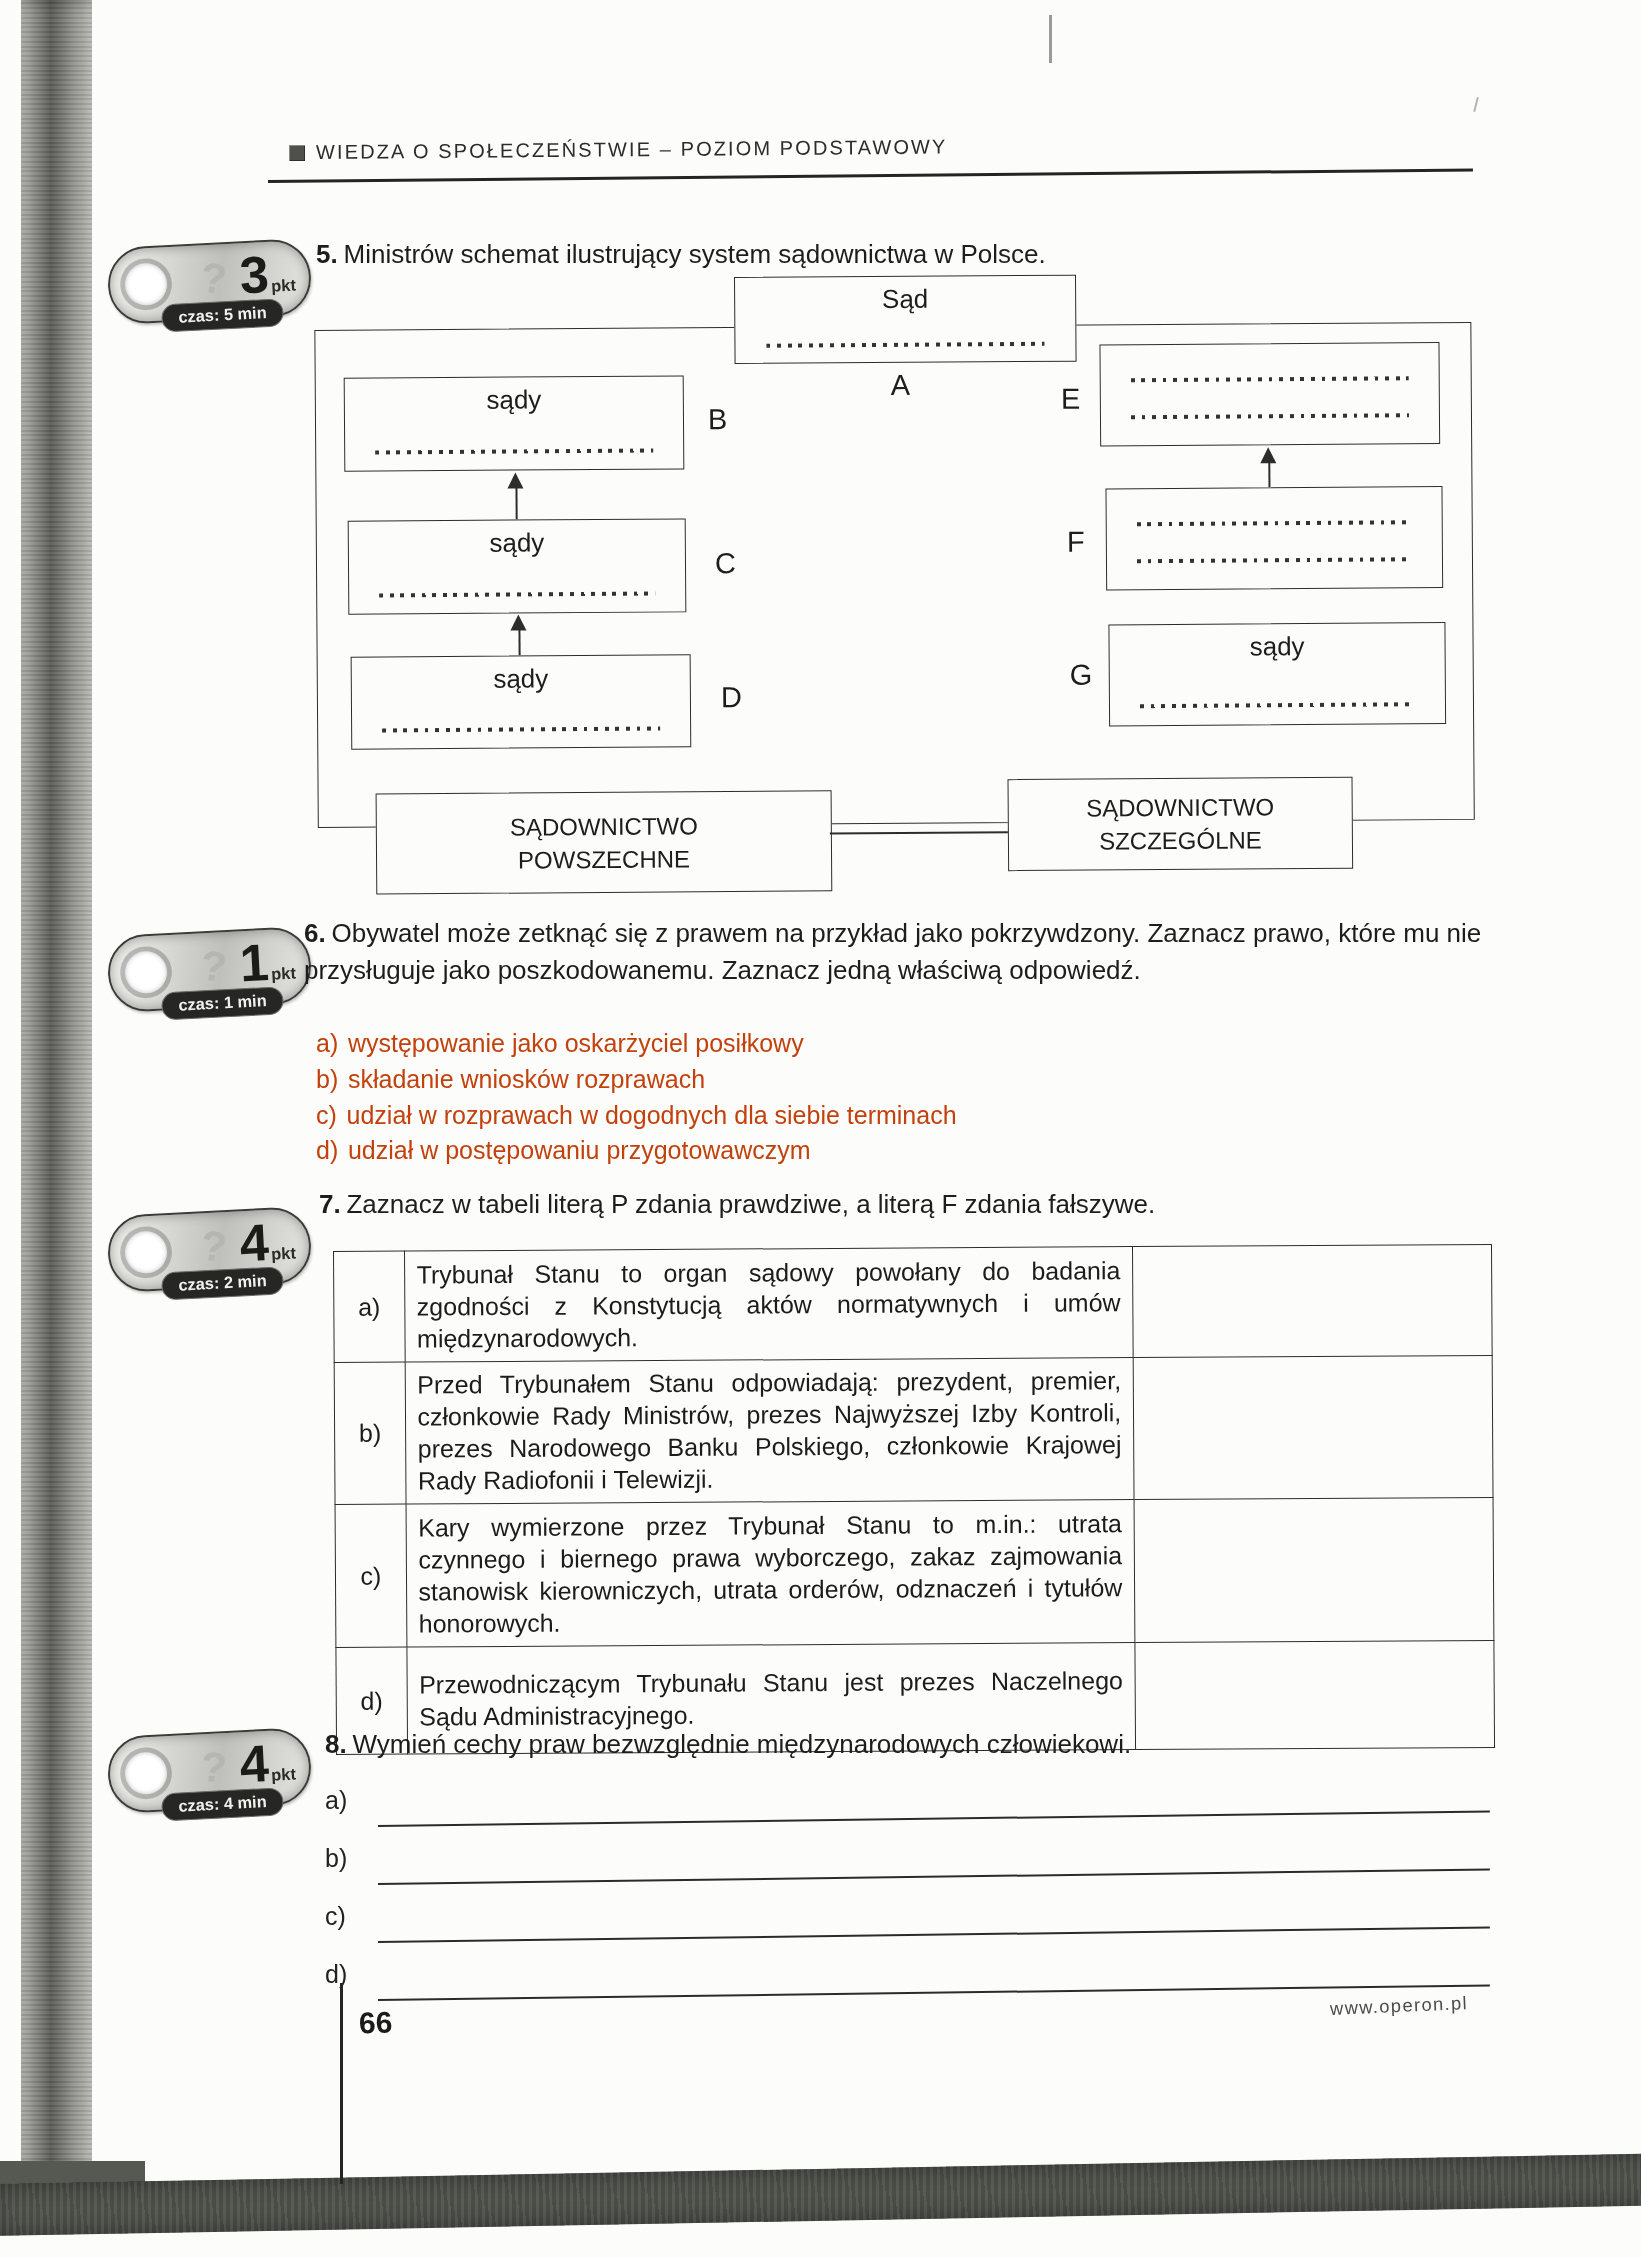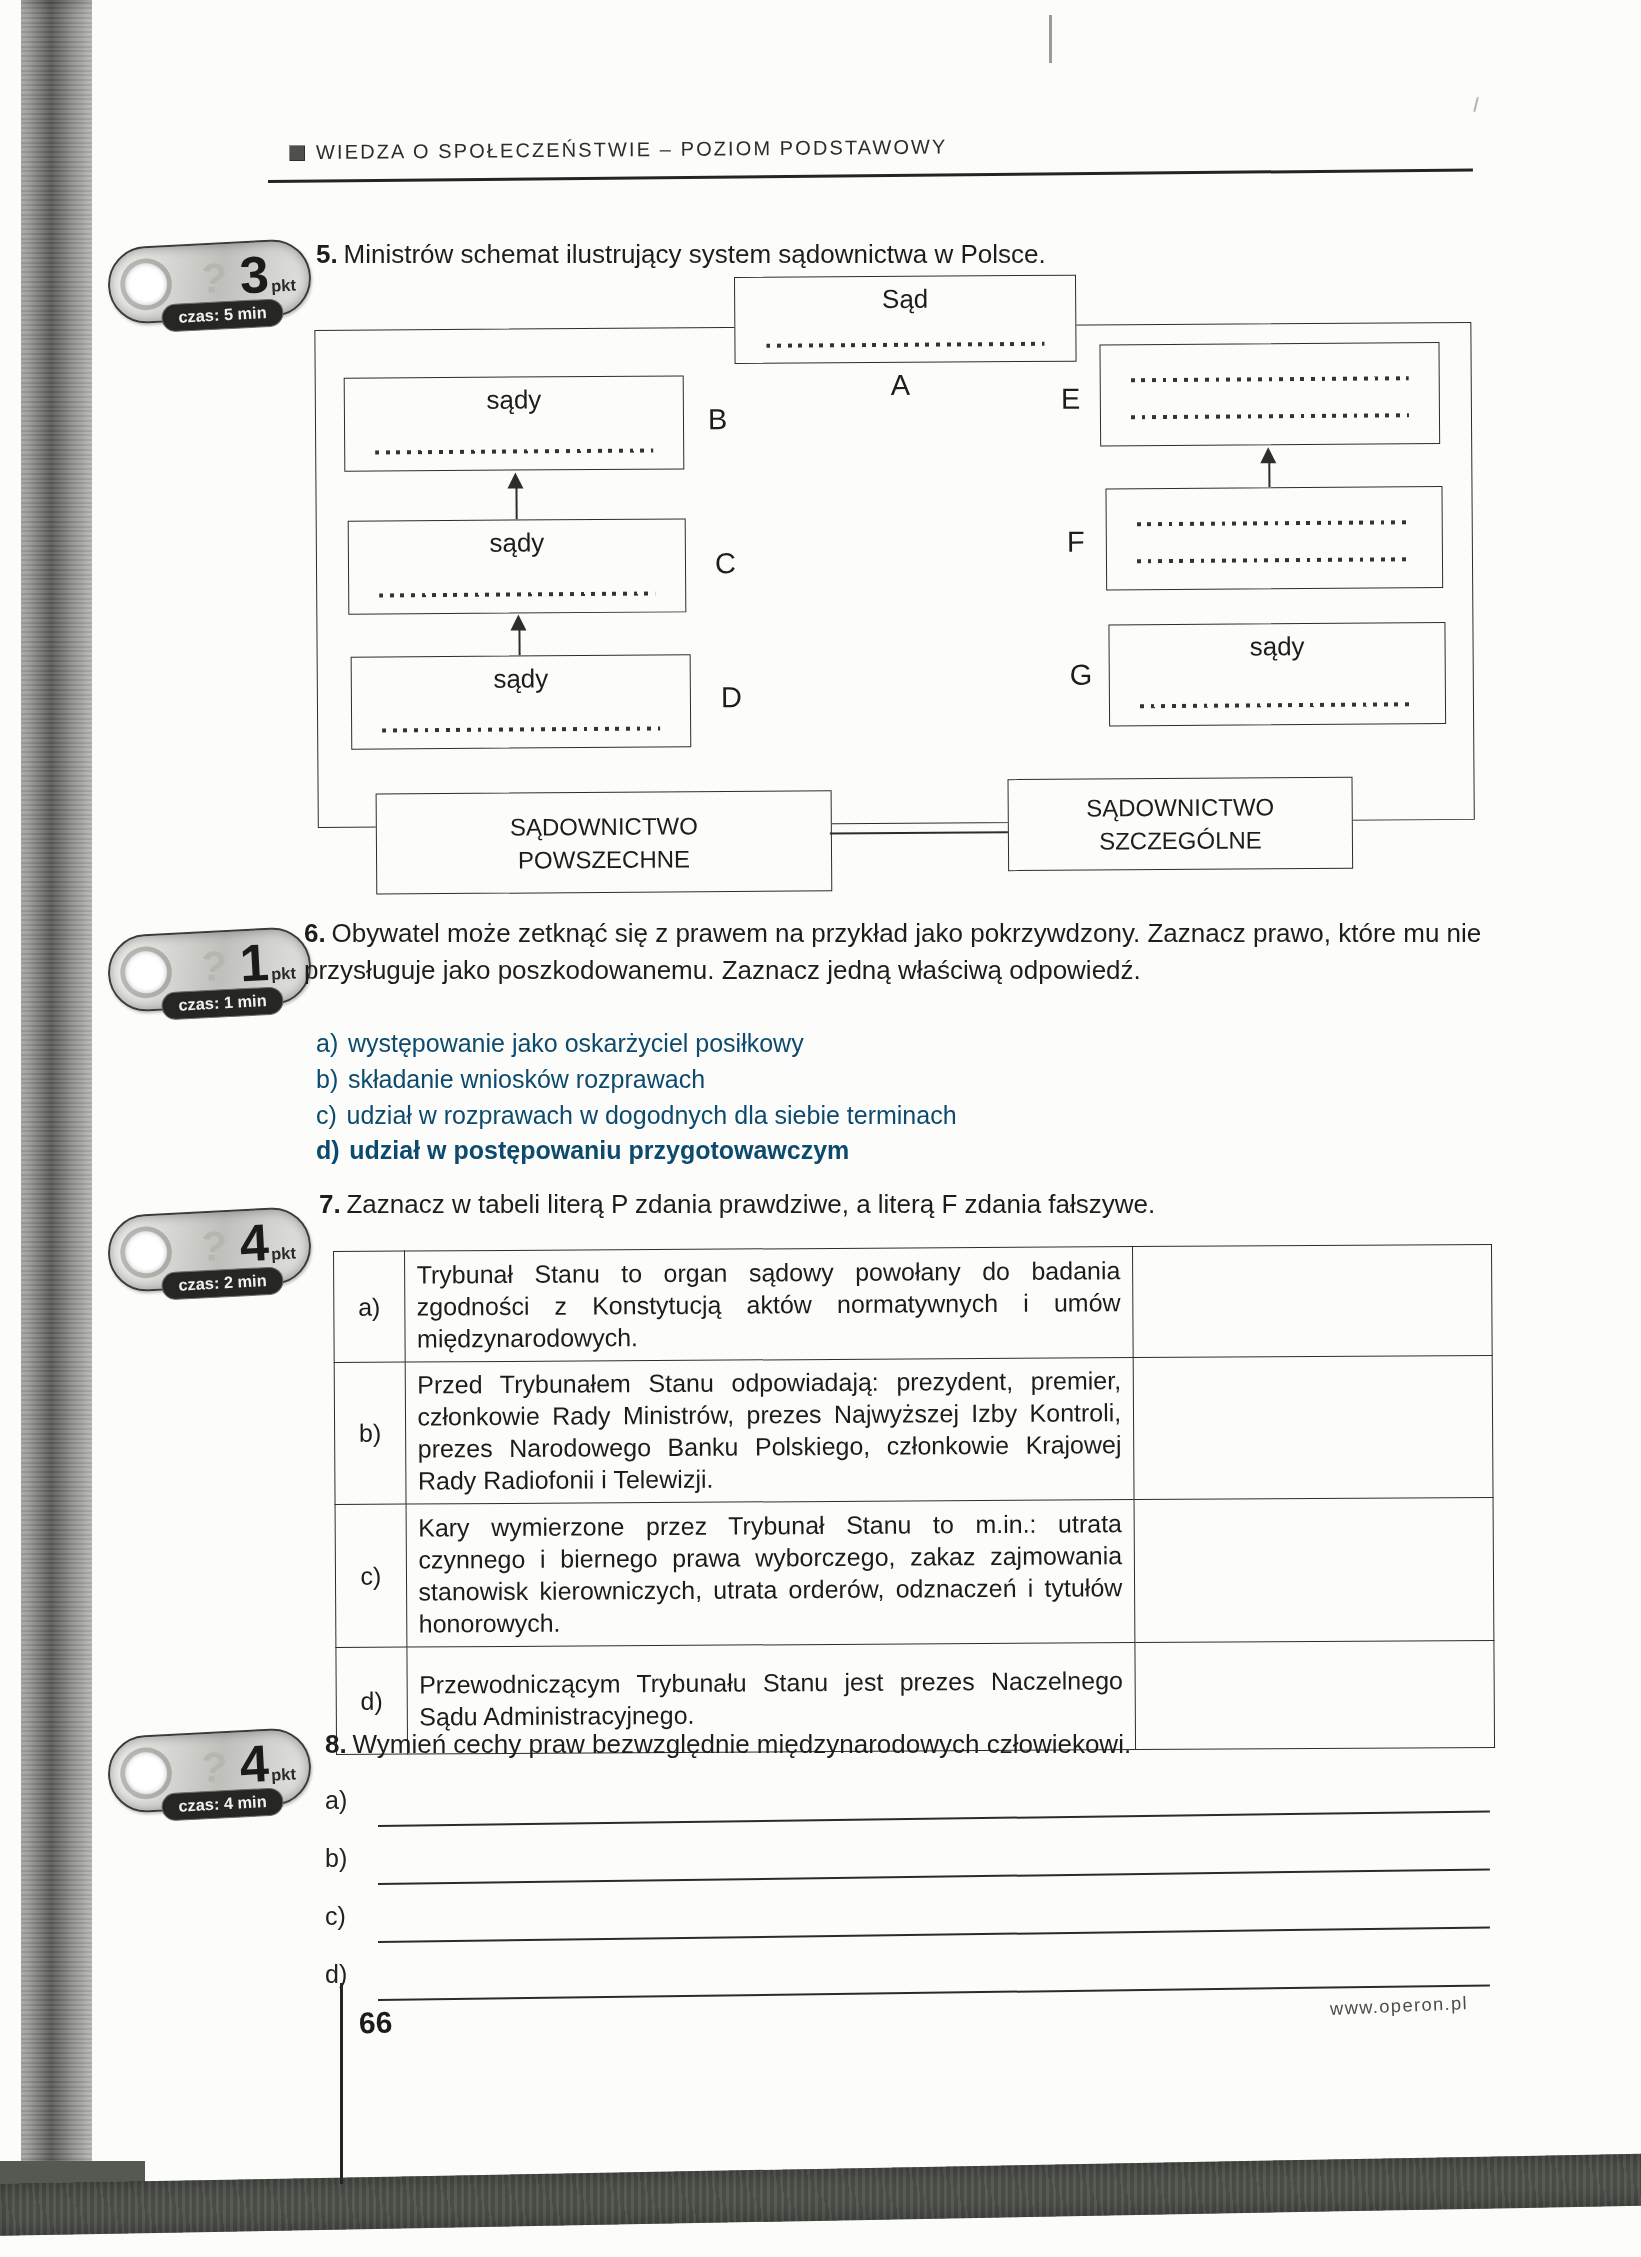--- a/index.html
+++ b/index.html
@@ -48,21 +48,21 @@
   .badge .pts{position:absolute;right:13.5px;top:1.9px;white-space:nowrap;}
   .badge .num{font-size:52px;font-weight:700;color:#1b1b19;}
   .badge .unit{font-size:16.4px;font-weight:700;color:#2a2a28;margin-left:1.9px;}
   .badge .time{position:absolute;left:52%;bottom:-11.6px;transform:translateX(-44%);
     background:#262624;color:#f1f1ed;font-size:16.4px;font-weight:700;padding:2.9px 15.4px 3.9px;
     border-radius:15.4px;border:1.9px solid #6d6d69;white-space:nowrap;}
 
   
   .ex-title{position:absolute;font-size:26px;line-height:37px;color:#1d1d1b;}
   .ex-title .no{font-weight:700;margin-right:5.8px;}
-  .option{position:absolute;font-size:25px;color:#0c4a6e;white-space:nowrap;}
+  .option{position:absolute;font-size:25px;color:#c2410c;white-space:nowrap;}
   .option .ol{margin-right:9.7px;}
 
   
   .diagram{position:absolute;left:309px;top:280px;width:1173px;height:637px;
     transform:rotate(-0.4deg);transform-origin:left top;}
   .d-outer{position:absolute;left:4.8px;top:50px;width:1155px;height:496px;border:1.9px solid #2d2d2b;}
   .d-box{position:absolute;background:#fcfcfa;border:1.9px solid #2d2d2b;}
   .d-title{display:block;text-align:center;font-size:26px;color:#1d1d1b;margin-top:6.8px;}
   .d-dots{position:absolute;height:3.9px;left:9%;right:9%;
     background:repeating-linear-gradient(90deg,#35332f 0 3.9px,transparent 3.9px 10.6px);}
@@ -190,21 +190,21 @@
 </div>
 <div class="option" style="left:316px;top:1029px;">
   <span class="ol">a)</span><span>występowanie jako oskarżyciel posiłkowy</span>
 </div>
 <div class="option" style="left:316px;top:1065px;">
   <span class="ol">b)</span><span>składanie wniosków rozprawach</span>
 </div>
 <div class="option" style="left:316px;top:1101px;">
   <span class="ol">c)</span><span>udział w rozprawach w dogodnych dla siebie terminach</span>
 </div>
-<div class="option" style="left:316px;top:1136px;font-weight:bold;">
+<div class="option" style="left:316px;top:1136px;">
   <span class="ol">d)</span><span>udział w postępowaniu przygotowawczym</span>
 </div>
 
 <div class="badge" style="left:108px;top:1211px;">
   <span class="hole"></span>
   <span class="qmark">?</span>
   <span class="pts"><span class="num">4</span><span class="unit">pkt</span></span>
   <span class="time">czas: 2 min</span>
 </div>
 <div class="ex-title" style="left:319px;top:1186px;width:1144px;">

